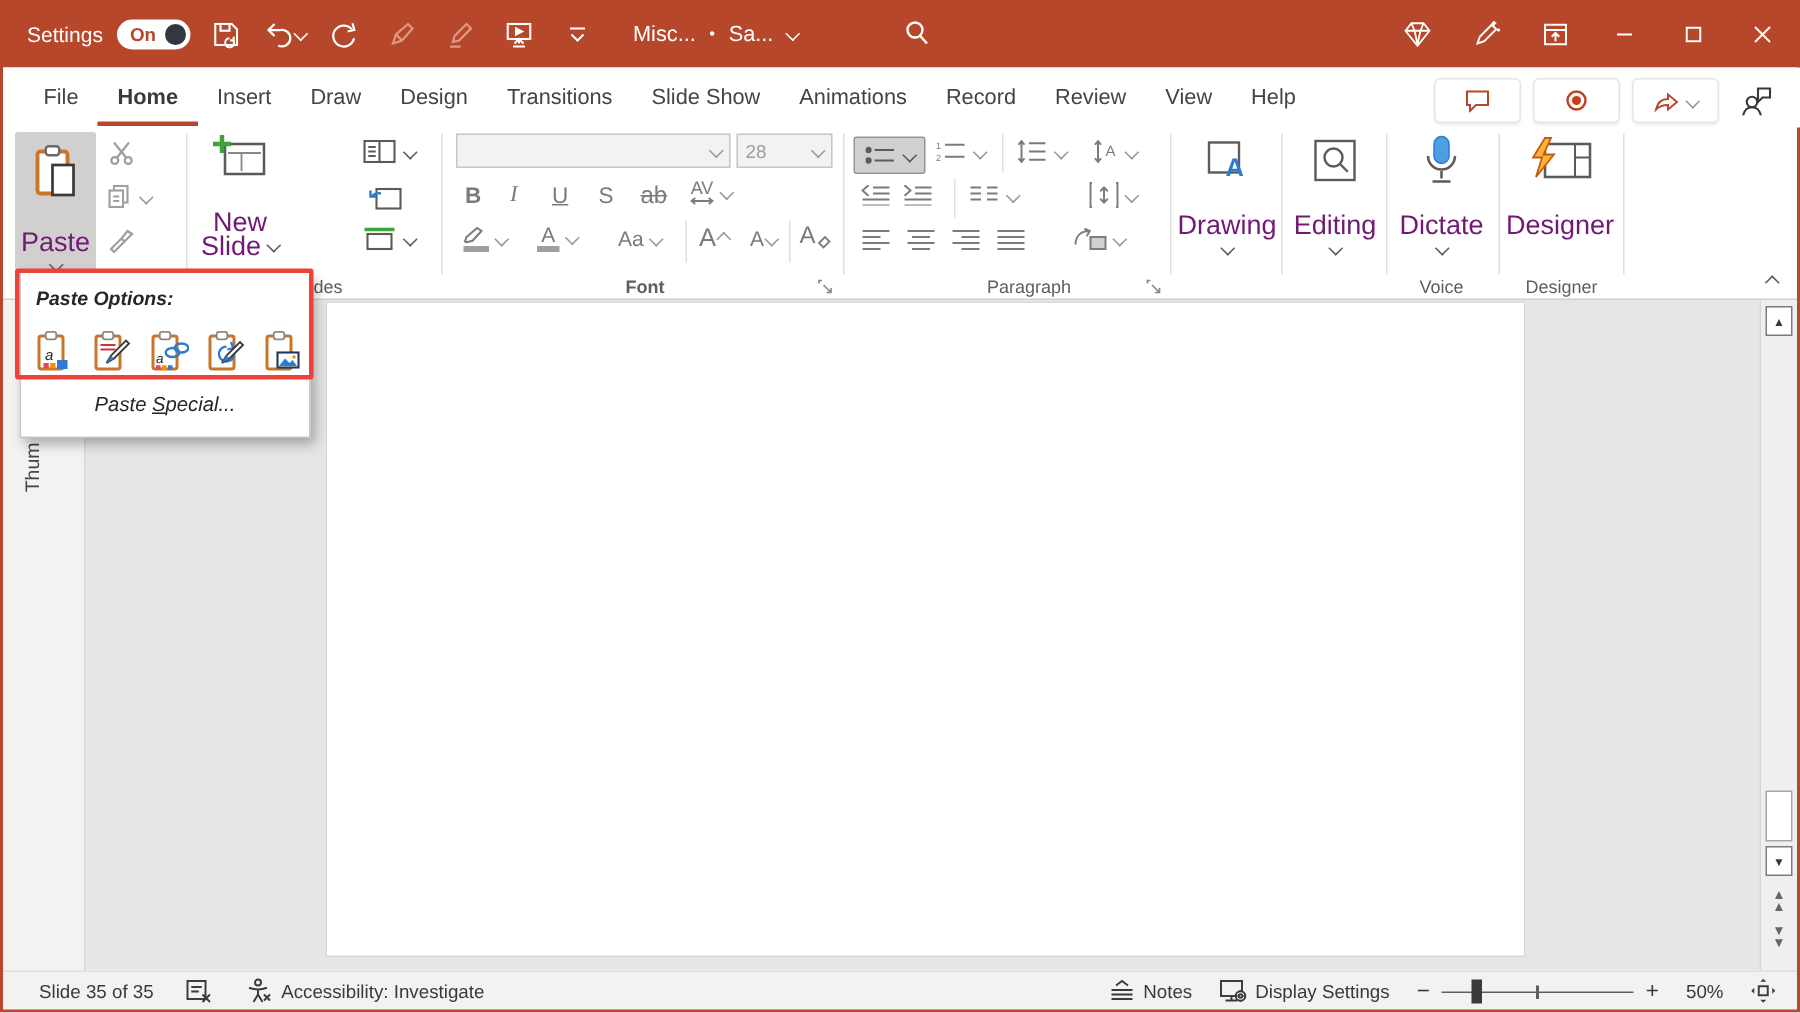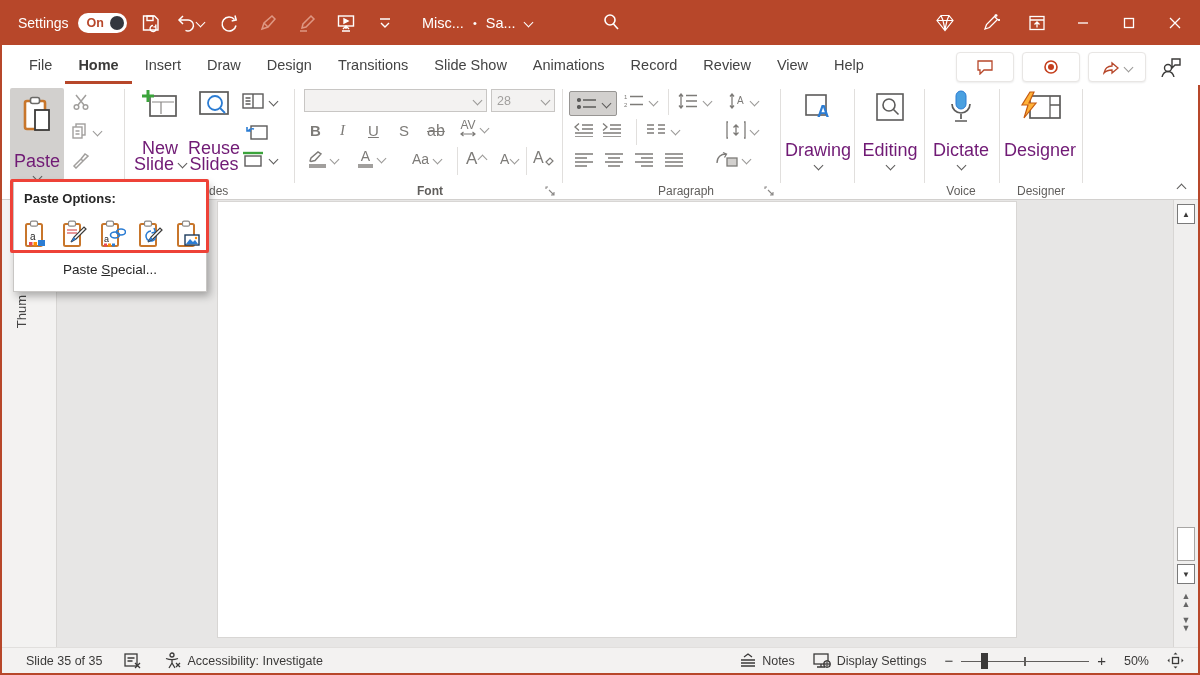--- a/index.html
+++ b/index.html
@@ -71,21 +71,21 @@
   .sb-left{display:flex;align-items:center;gap:22px;padding-left:24px;}
   .sb-right{position:absolute;right:14px;display:flex;align-items:center;gap:18px;}
   .sb-item{display:flex;align-items:center;gap:5px;cursor:pointer;}
   .zoomslider{display:flex;align-items:center;gap:8px;cursor:pointer;}
   .ztrack{position:relative;width:128px;height:16px;}
   .ztrack .line{position:absolute;left:0;top:8px;width:100%;height:1.5px;background:#605e5c;}
   .ztrack .tick{position:absolute;left:63px;top:4px;width:1.5px;height:9px;background:#605e5c;}
   .ztrack .zthumb{position:absolute;left:20px;top:0;width:7px;height:16px;background:#3b3a39;}
   
   .paste-menu{position:absolute;left:11px;top:181px;width:194px;height:111px;background:#fff;
-    border:1px solid #c8c6c4;box-shadow:3px 4px 8px rgba(0,0,0,.3);z-index:50;box-sizing:border-box;}
+    border:1px solid #c8c6c4;box-shadow:3px 4px 8px rgba(0,0,0,.3);z-index:50;box-sizing:border-box;font-style:italic;}
   .pm-header{position:absolute;left:10px;top:9px;font-size:13px;font-weight:bold;color:#262626;}
   .pm-icons{position:absolute;left:8px;top:36px;display:flex;gap:9px;}
   .pm-icon{width:29px;height:33px;display:flex;align-items:center;justify-content:center;cursor:pointer;border-radius:2px;}
   .pm-special{position:absolute;left:0;top:80px;width:100%;text-align:center;font-size:13.5px;color:#262626;cursor:pointer;}
   .annotation{position:absolute;left:8px;top:179px;width:199px;height:74px;border:3px solid #ee4238;
     border-radius:2px;z-index:60;pointer-events:none;box-sizing:border-box;}
   svg{display:block;}
 </style>
 </head>
 <body>
@@ -268,28 +268,20 @@
     <div class="vdiv" style="left:122px;"></div>
 
     <div class="bigbtn" style="left:130px;top:4px;width:56px;">
       <svg width="38" height="32" viewBox="0 0 38 32">
         <rect x="9" y="7" width="26" height="20" fill="#fff" stroke="#5c5b5a" stroke-width="1.7"></rect>
         <path d="M11 13 h22 M20 13 v12" stroke="#8a8886" stroke-width="1.2"></path>
         <path d="M7 1 v12 M1 7 h12" stroke="#3ba43b" stroke-width="3"></path>
       </svg>
       <span class="biglabel"><span>New Slide</span> <i class="chv"></i></span>
     </div>
-    <div class="bigbtn" style="left:186px;top:4px;width:52px;">
-      <svg width="36" height="32" viewBox="0 0 36 32">
-        <rect x="4" y="3" width="28" height="22" fill="#fff" stroke="#5c5b5a" stroke-width="1.7"></rect>
-        <circle cx="19" cy="14" r="7" fill="none" stroke="#2b7cd3" stroke-width="1.8"></circle>
-        <path d="M24 19 l5 5" stroke="#2b7cd3" stroke-width="1.8"></path>
-      </svg>
-      <span class="biglabel">Reuse Slides</span>
-    </div>
     <span class="smbtn" style="left:240px;top:8px;">
       <svg width="22" height="16" viewBox="0 0 22 16" fill="none" stroke="#5c5b5a" stroke-width="1.4">
         <rect x="1" y="1" width="20" height="14"></rect>
           <path d="M11 1 v14 M3.5 5 h5 M3.5 8 h5 M3.5 11 h5"></path>
       </svg>
       <i class="chv" style="margin-left:6px;"></i>
     </span>
     <span class="smbtn" style="left:244px;top:37px;">
       <svg width="22" height="18" viewBox="0 0 22 18" fill="none">
         <rect x="5" y="4" width="16" height="13" stroke="#5c5b5a" stroke-width="1.4" fill="#fff"></rect>

